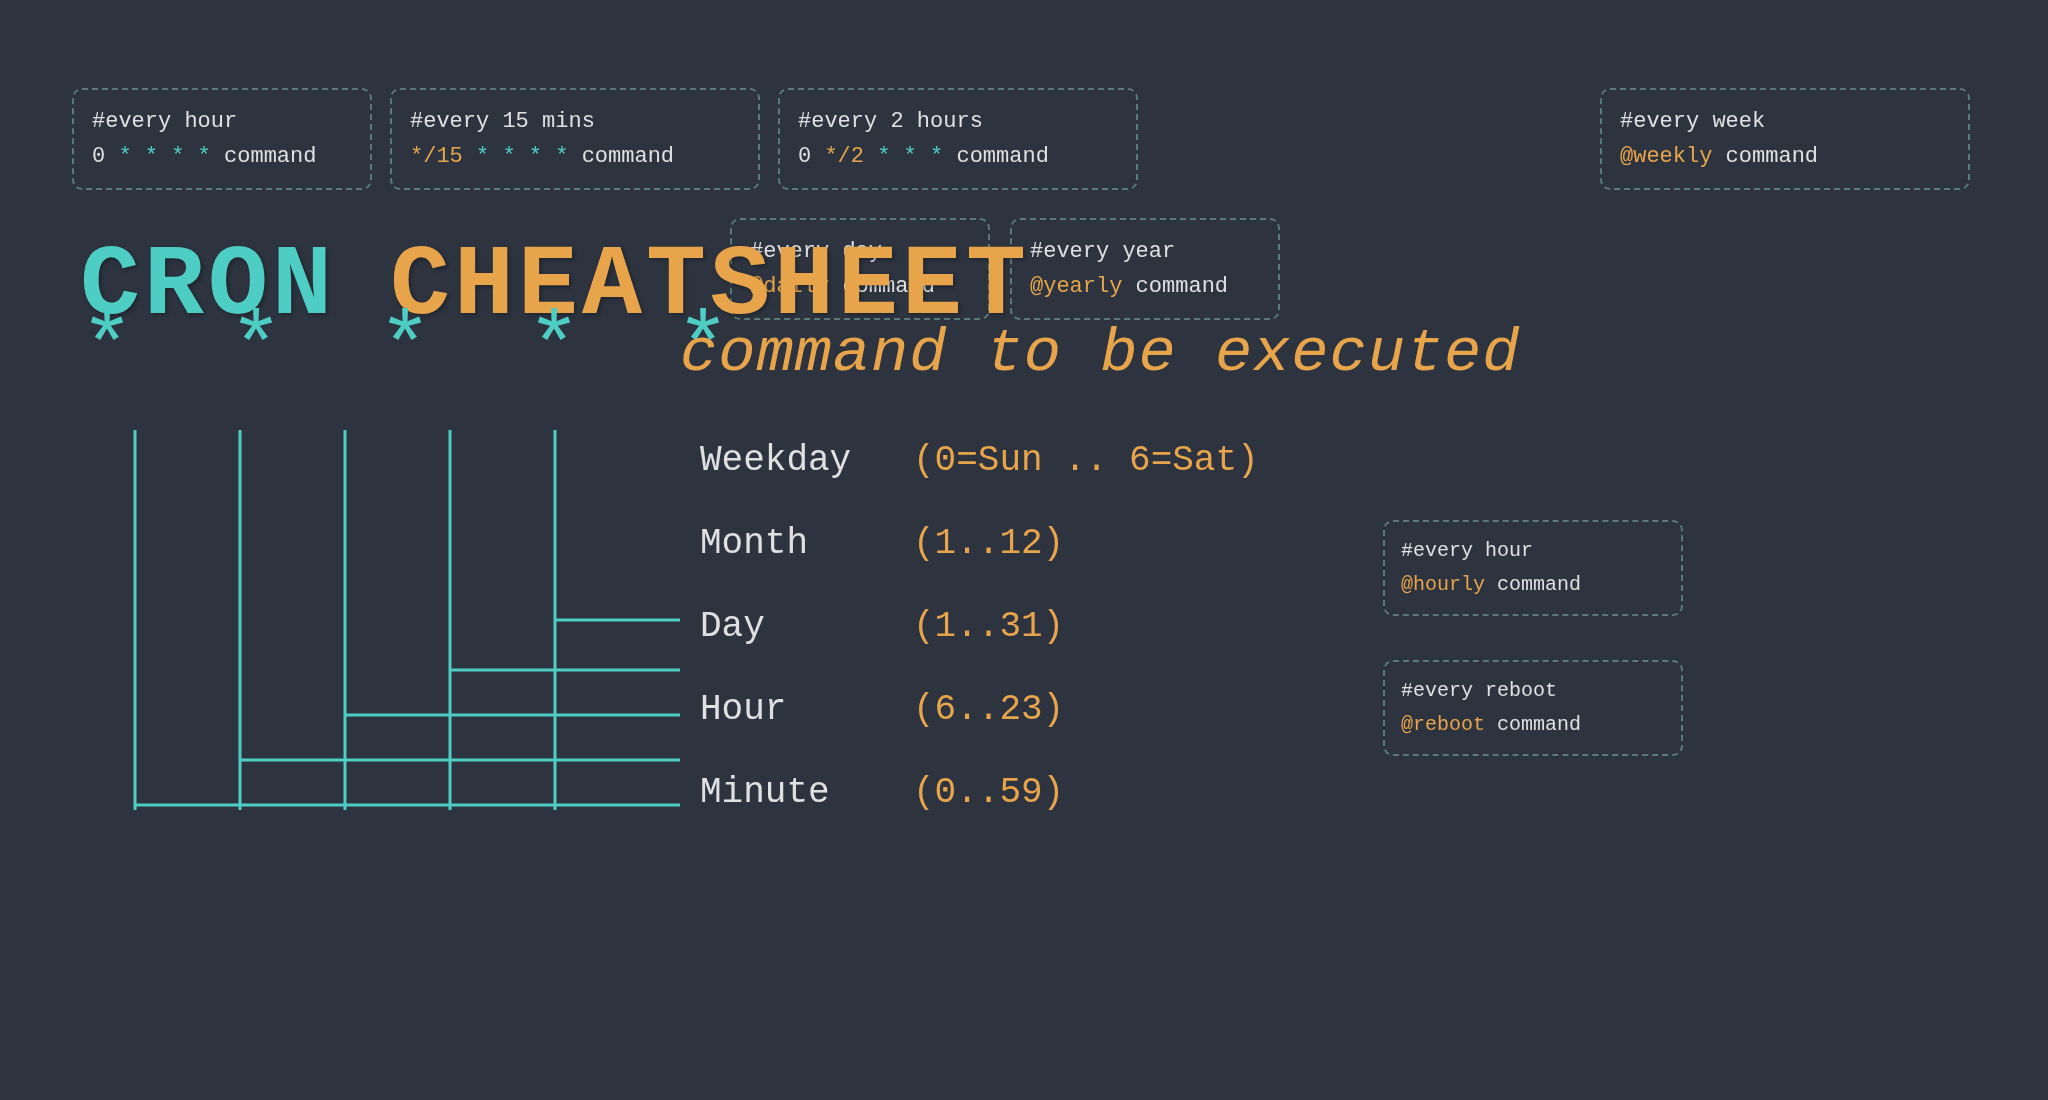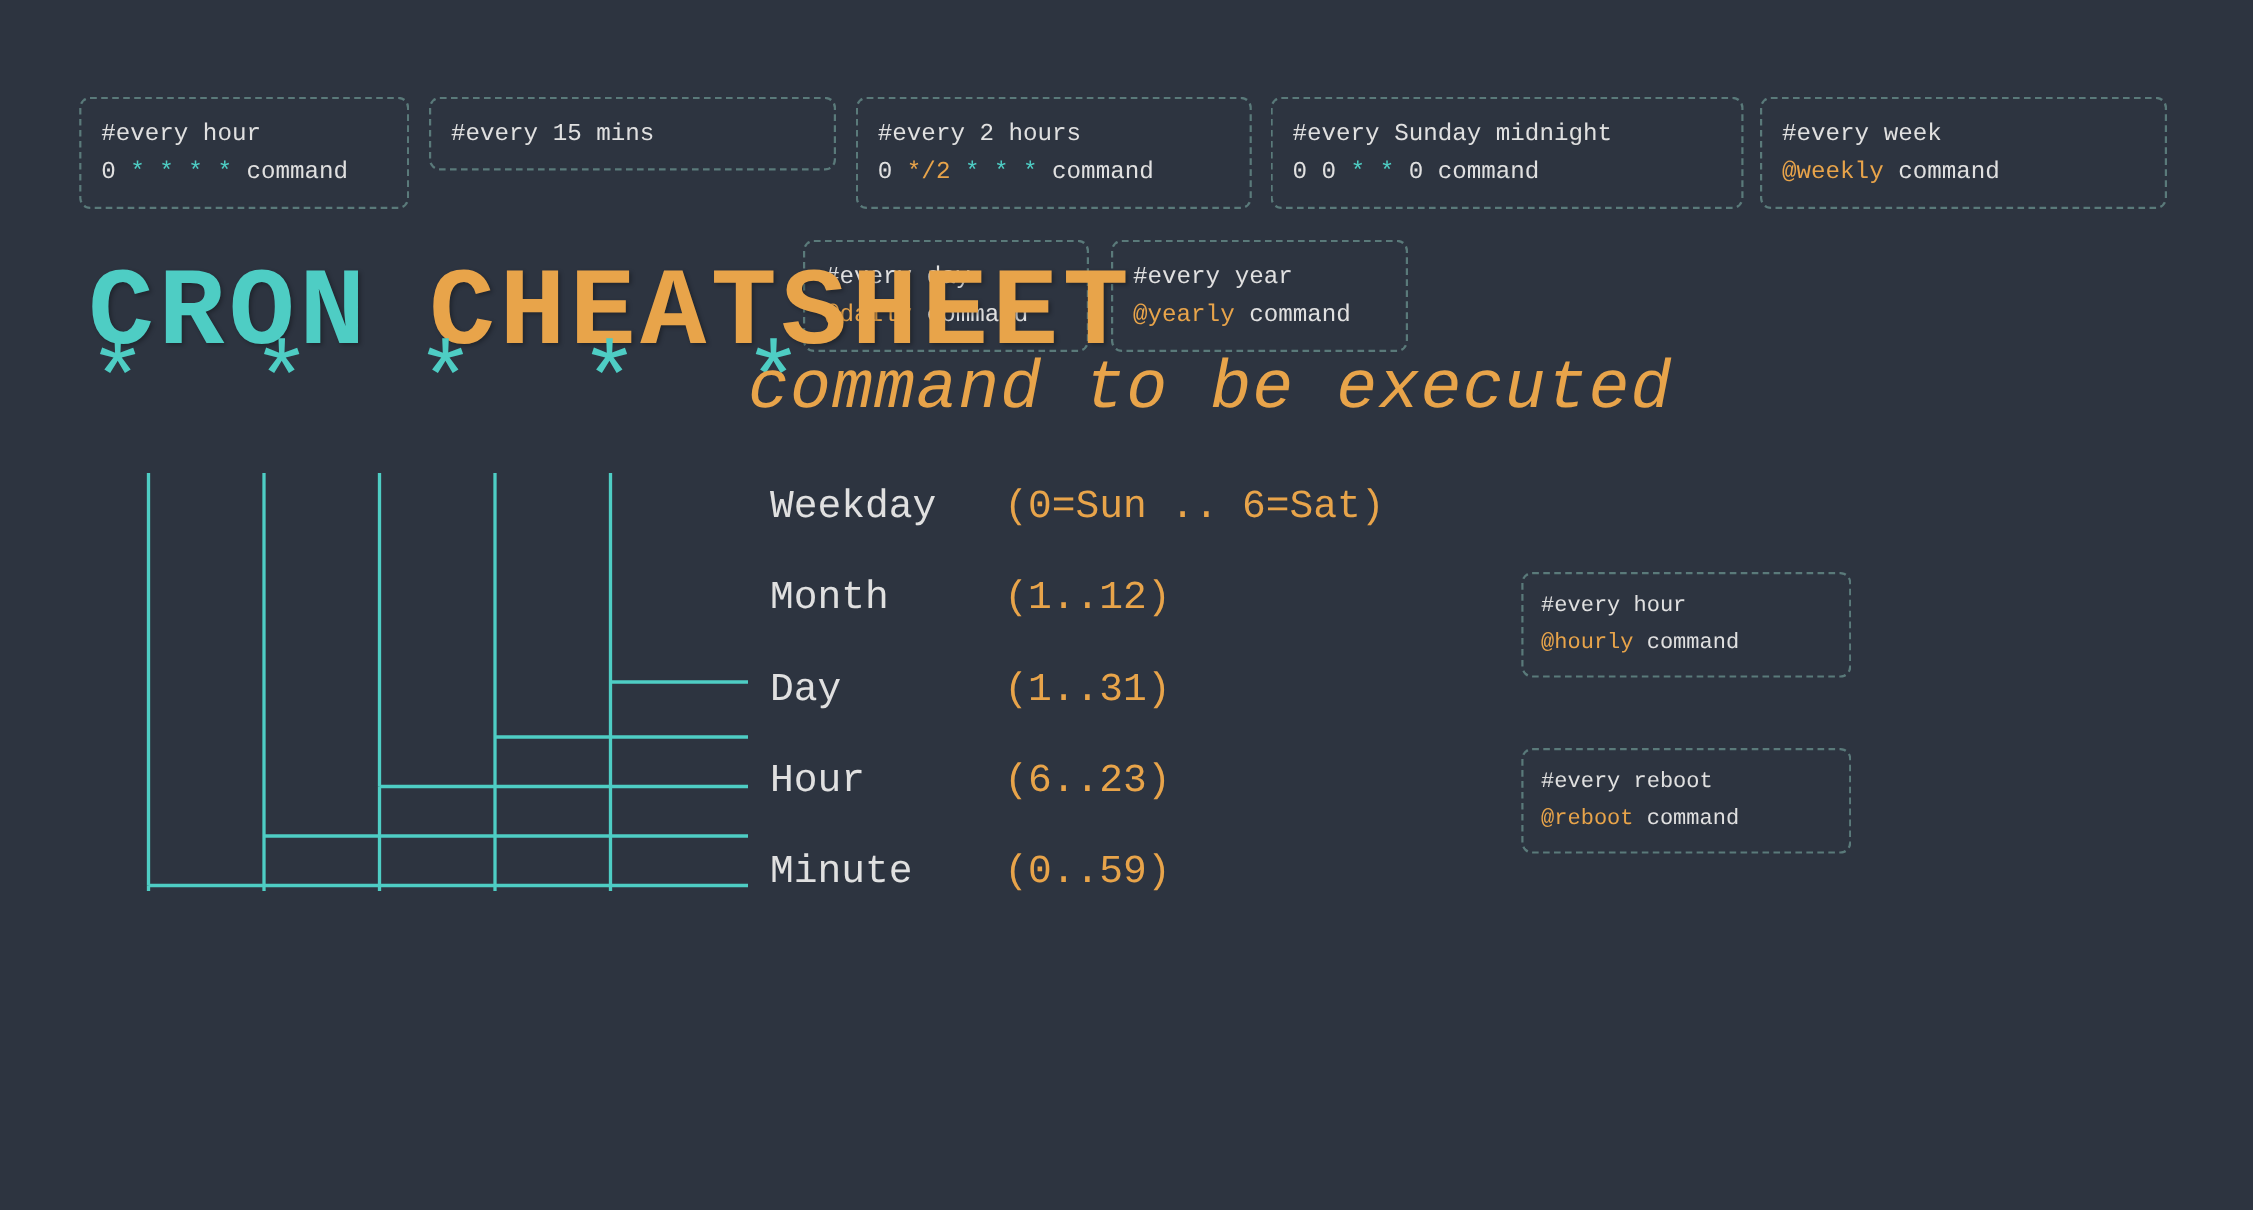--- a/index.html
+++ b/index.html
@@ -154,35 +154,32 @@
 
   <div class="cron-box" style="top: 88px; left: 72px; width: 300px;">
     <div class="comment">#every hour</div>
     <div>
       <span class="normal">0 </span><span class="asterisk">* * * *</span><span class="normal"> command</span>
     </div>
   </div>
 
   <div class="cron-box" style="top: 88px; left: 390px; width: 370px;">
     <div class="comment">#every 15 mins</div>
+    <div>
+      <span class="special" style="color:#e8a44a;">*/15 </span><span class="asterisk">* * * *</span><span>  command</span>
+    </div>
   </div>
 
   <div class="cron-box" style="top: 88px; left: 778px; width: 360px;">
     <div class="comment">#every 2 hours</div>
     <div>
       <span>0 </span><span style="color:#e8a44a;">*/2</span><span class="asterisk"> * * *</span><span>   command</span>
     </div>
   </div>
 
-  <div class="cron-box" style="top: 88px; left: 1155px; width: 430px;">
-    <div class="comment">#every Sunday midnight</div>
-    <div>
-      <span>0 0 </span><span class="asterisk">* *</span><span> 0  command</span>
-    </div>
-  </div>
 
   <div class="cron-box" style="top: 88px; left: 1600px; width: 370px;">
     <div class="comment">#every week</div>
     <div>
       <span style="color:#e8a44a;">@weekly</span><span>  command</span>
     </div>
   </div>
 
   <div class="cron-box" style="top: 218px; left: 730px; width: 260px;">
     <div class="comment">#every day</div>
@@ -267,20 +264,20 @@
     </div>
   </div>
 
   <div class="small-box" style="top: 520px; right: 60px; width: 300px;">
     <div>#every hour</div>
     <div>
       <span style="color:#e8a44a;">@hourly</span><span>  command</span>
     </div>
   </div>
 
-  <div class="small-box" style="top: 680px; right: 60px; width: 300px;">
+  <div class="small-box" style="top: 660px; right: 60px; width: 300px;">
     <div>#every reboot</div>
     <div>
       <span style="color:#e8a44a;">@reboot</span><span>  command</span>
     </div>
   </div>
 
 </div>
 
 </body></html>

